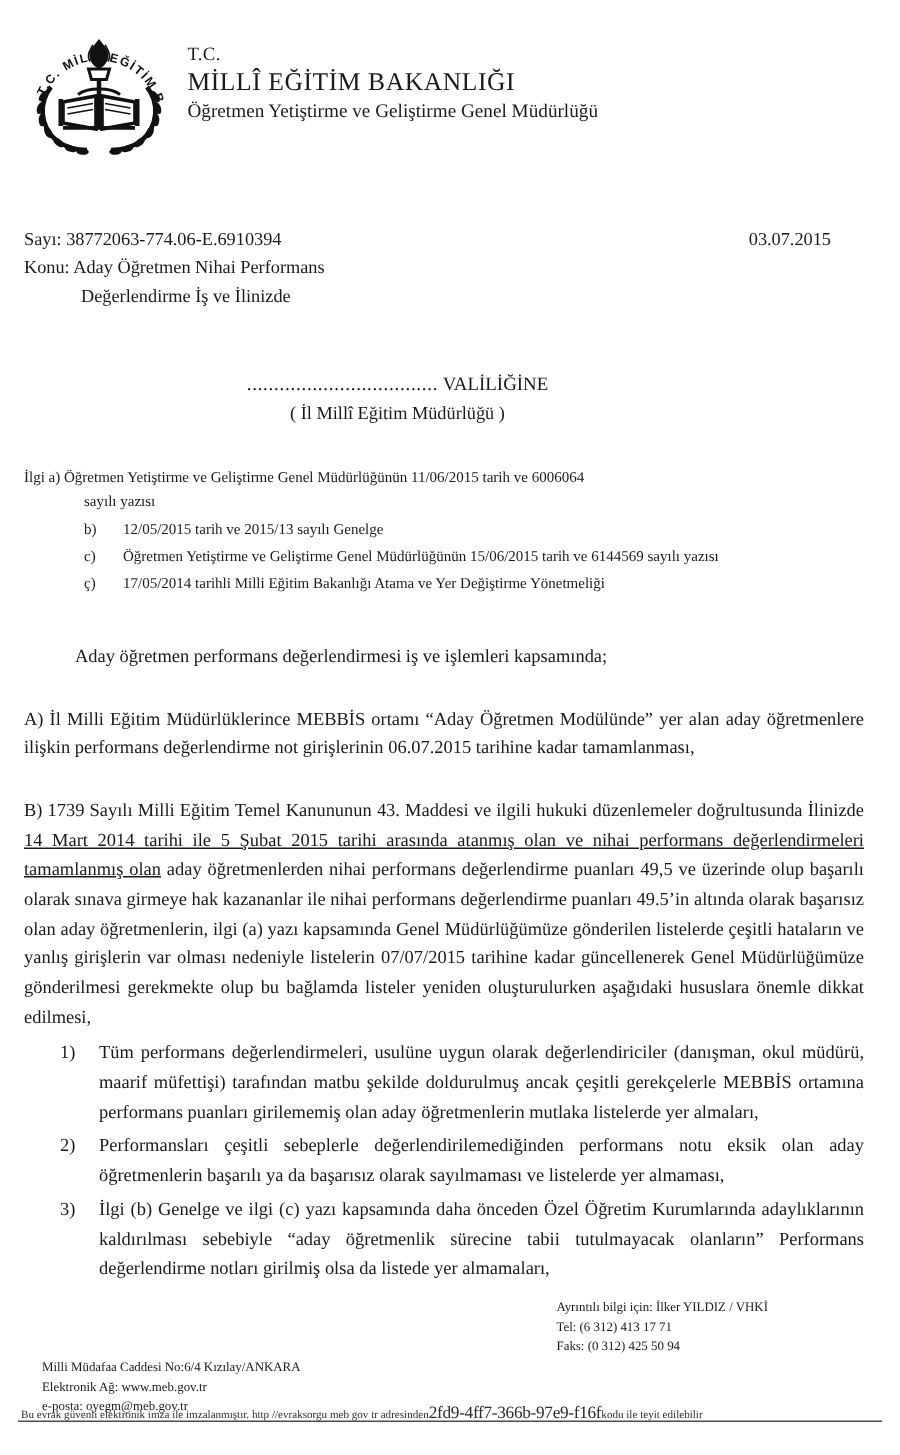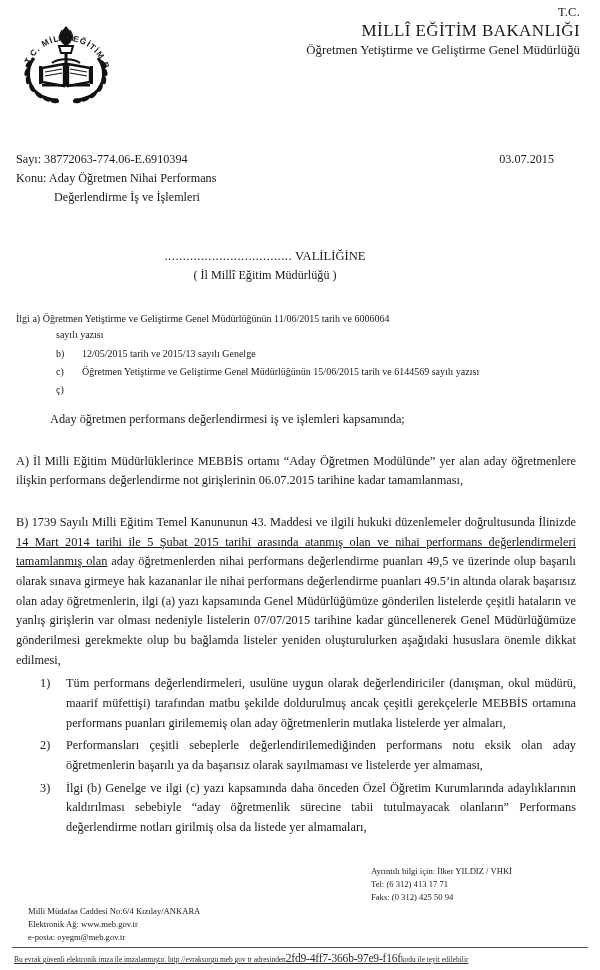--- a/index.html
+++ b/index.html
@@ -29,23 +29,23 @@
     left: 12px;
     top: 6px;
     width: 108px;
     height: 104px;
   }
   .emblem svg { display: block; width: 108px; height: 104px; }
 
   .header-titles {
     position: absolute;
     left: 125px;
-    top: 4px;
+    top: 28px;
     width: 455px;
-    text-align: right;
+    text-align: left;
     line-height: 1.28;
   }
   .title-tc { font-size: 12.5px; letter-spacing: 0.2px; }
   .title-ministry { font-size: 17px; letter-spacing: 0.4px; }
   .title-dept { font-size: 12.8px; font-family: Liberation Serif, serif; }
 
   
   .meta {
     position: relative;
     margin-top: 30px;
@@ -144,26 +144,25 @@
     position: absolute;
     left: 12px;
     right: 12px;
     bottom: 22px;
     border-top: 1px solid #4d4d4d;
   }
   .verify-line {
     position: absolute;
     left: 14px;
     right: 8px;
-    bottom: 4px;
+    bottom: 20px;
     font-size: 7.4px;
     line-height: 1.3;
     white-space: nowrap;
     color: #2b2b2b;
-    text-decoration: underline;
   }
   .verify-code {
     font-size: 11.5px;
     letter-spacing: -0.2px;
   }
 </style>
 </head>
 <body>
 
 <div class="page">
@@ -231,21 +230,21 @@
   <div class="meta">
     <div class="meta-row">
       <span class="meta-label">Sayı</span><span>: </span><span>38772063-774.06-E.6910394</span>
       <span class="meta-date">03.07.2015</span>
     </div>
     <div class="meta-row">
       <span class="meta-label">Konu:</span>
       <span>Aday Öğretmen Nihai  Performans</span>
     </div>
     <div class="meta-row konu-cont">
-      <span>Değerlendirme İş ve İşlemleri</span>
+      <span>Değerlendirme İş ve İlinizde</span>
     </div>
   </div>
 
   <div class="addressee">
     <div><span class="dots">...................................</span><span> VALİLİĞİNE</span></div>
     <div class="addressee-sub">( İl Millî Eğitim Müdürlüğü )</div>
   </div>
 
   <div class="ilgi">
     <div class="ilgi-first">
@@ -256,20 +255,21 @@
     <div class="ilgi-item">
       <span class="marker">b)</span>
       <span>12/05/2015 tarih ve 2015/13 sayılı Genelge</span>
     </div>
     <div class="ilgi-item justify">
       <span class="marker">c)</span>
       <span>Öğretmen Yetiştirme ve Geliştirme Genel Müdürlüğünün 15/06/2015 tarih ve 6144569 sayılı yazısı</span>
     </div>
     <div class="ilgi-item">
       <span class="marker">ç)</span>
+      <span>17/05/2014 tarihli Milli Eğitim Bakanlığı Atama ve Yer Değiştirme Yönetmeliği</span>
     </div>
   </div>
 
   <div class="body">
 
     <div class="lead">Aday öğretmen performans değerlendirmesi iş ve işlemleri kapsamında;</div>
 
     <div class="para-a">A) İl Milli Eğitim Müdürlüklerince MEBBİS ortamı “Aday Öğretmen Modülünde” yer alan aday öğretmenlere ilişkin performans değerlendirme not girişlerinin 06.07.2015 tarihine kadar tamamlanması,</div>
 
     <div class="para-b"><span>B) 1739 Sayılı Milli Eğitim Temel Kanununun 43. Maddesi ve ilgili hukuki düzenlemeler doğrultusunda İlinizde </span><span class="u">14 Mart 2014 tarihi ile 5 Şubat 2015 tarihi arasında atanmış olan ve nihai performans değerlendirmeleri tamamlanmış olan</span><span> aday öğretmenlerden nihai performans değerlendirme puanları 49,5 ve üzerinde olup başarılı olarak sınava girmeye hak kazananlar ile nihai performans değerlendirme puanları 49.5’in altında olarak başarısız olan aday öğretmenlerin, ilgi (a) yazı kapsamında Genel Müdürlüğümüze gönderilen listelerde çeşitli hataların ve yanlış girişlerin var olması nedeniyle listelerin 07/07/2015 tarihine kadar güncellenerek Genel Müdürlüğümüze gönderilmesi gerekmekte olup bu bağlamda listeler yeniden oluşturulurken aşağıdaki hususlara önemle dikkat edilmesi,</span></div>

